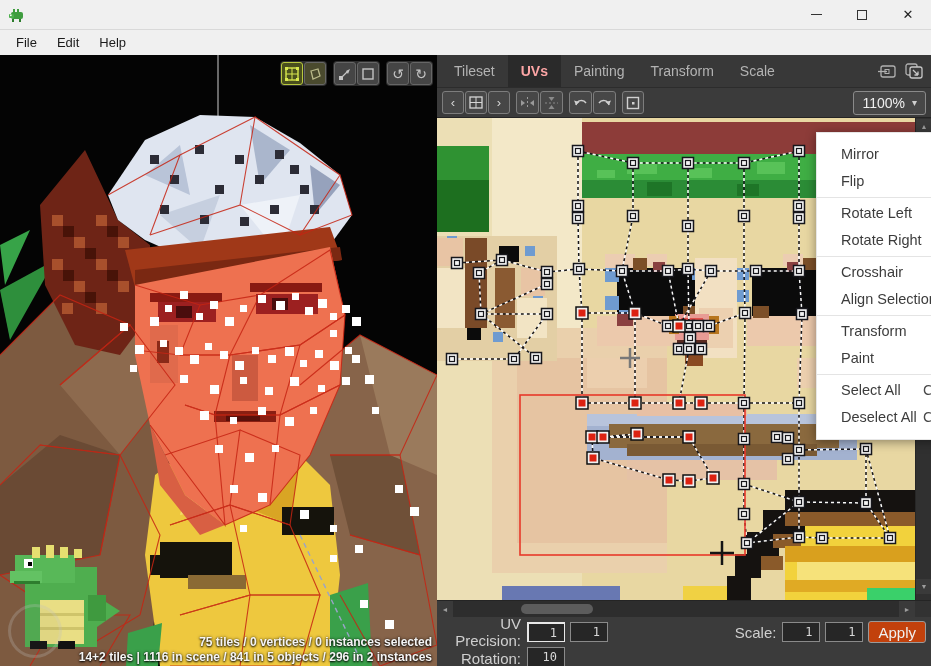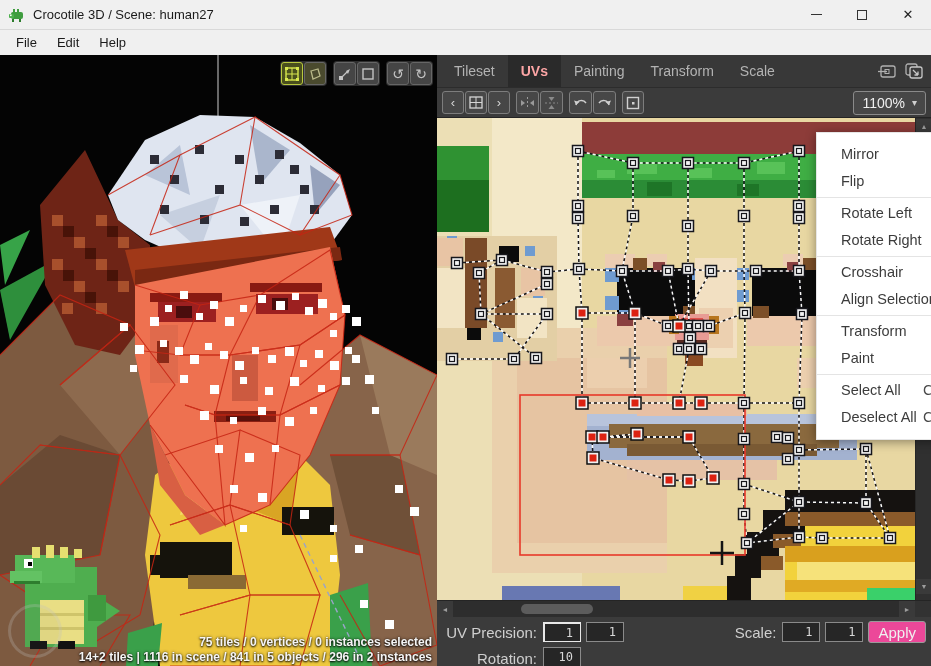--- a/index.html
+++ b/index.html
@@ -61,27 +61,27 @@
   .scrollbtn { position:absolute; left:0; width:16px; height:15px; display:flex; align-items:center; justify-content:center;
                color:#9c9c9c; font-size:7px; background:#3a3a3a; }
   .hscrollrow { height:17px; display:flex; background:#2d2d2d; border-top:1px solid #242424; }
   .hbtn { width:16px; height:16px; display:flex; align-items:center; justify-content:center; color:#9c9c9c; font-size:7px; background:#3a3a3a; }
   .htrack { flex:1; position:relative; }
   .hthumb { position:absolute; left:68px; top:3px; width:72px; height:10px; background:#5c5c5c; border-radius:5px; }
   .hcorner { width:16px; background:#323232; }
   
   .bottombar { height:49px; position:relative; background:#3b3b3b; padding-top:4px; }
   .bb-row { display:flex; align-items:center; height:22px; }
-  .bb-label { width:106px; text-align:right; font-size:15px; color:#cfcfcf; padding-right:6px; }
+  .bb-label { width:90px; text-align:right; font-size:15px; color:#cfcfcf; padding-right:6px; }
   .bb-input { width:38px; height:20px; background:#262626; border:1px solid #8a8a8a; color:#d8d8d8;
               font-family:"DejaVu Sans Mono", monospace; font-size:12px; text-align:right; padding-right:7px; margin-right:5px; }
   .bb-input.focus { border-color:#e8e8e8; border-left-width:2px; border-top-width:2px; }
   .bb-right { position:absolute; right:5px; top:4px; display:flex; align-items:center; }
   .bb-right .bb-label { width:auto; }
-  .apply-btn { height:22px; padding:0 9px; background:#ec4899; border:1px solid #9a9a9a; border-radius:3px;
+  .apply-btn { height:22px; padding:0 9px; background:#c2410c; border:1px solid #9a9a9a; border-radius:3px;
                color:#f0f0f0; font-size:15px; }
   
   .context-menu { position:absolute; left:816px; top:132px; width:186px; background:#ffffff;
                   box-shadow:0 2px 10px rgba(0,0,0,.4); border:1px solid #e6e6e6; padding:8px 0; z-index:60; }
   .cm-item { position:relative; height:27px; line-height:27px; padding-left:24px; font-size:14.5px; color:#3c3c3c; }
   .cm-item .shortcut { position:absolute; left:106px; top:0; color:#4a4a4a; }
   .cm-sep { height:1px; background:#e4e4e4; margin:2px 0; }
 </style>
 </head>
 <body>
@@ -91,21 +91,20 @@
   <div class="titlebar">
     <svg class="app-icon" viewBox="0 0 18 18">
       <rect x="3" y="6" width="12" height="7" rx="2" fill="#3f9d3f"></rect>
       <rect x="1" y="8" width="5" height="4" rx="1" fill="#4cb04c"></rect>
       <rect x="5" y="3" width="2" height="4" fill="#3f9d3f"></rect>
       <rect x="9" y="3" width="2" height="4" fill="#3f9d3f"></rect>
       <rect x="4" y="13" width="2" height="3" fill="#2e7d2e"></rect>
       <rect x="11" y="13" width="2" height="3" fill="#2e7d2e"></rect>
       <rect x="2" y="8.5" width="1.6" height="1.6" fill="#fff"></rect>
     </svg>
-    <div class="title">Crocotile 3D / Scene: human27</div>
     <div class="spacer"></div>
     <div class="win-btn">
         <div class="min-glyph"></div>
       </div>
     <div class="win-btn">
         <div class="max-glyph"></div>
       </div>
     <div class="win-btn">
         <div class="close-glyph">✕</div>
       </div>

